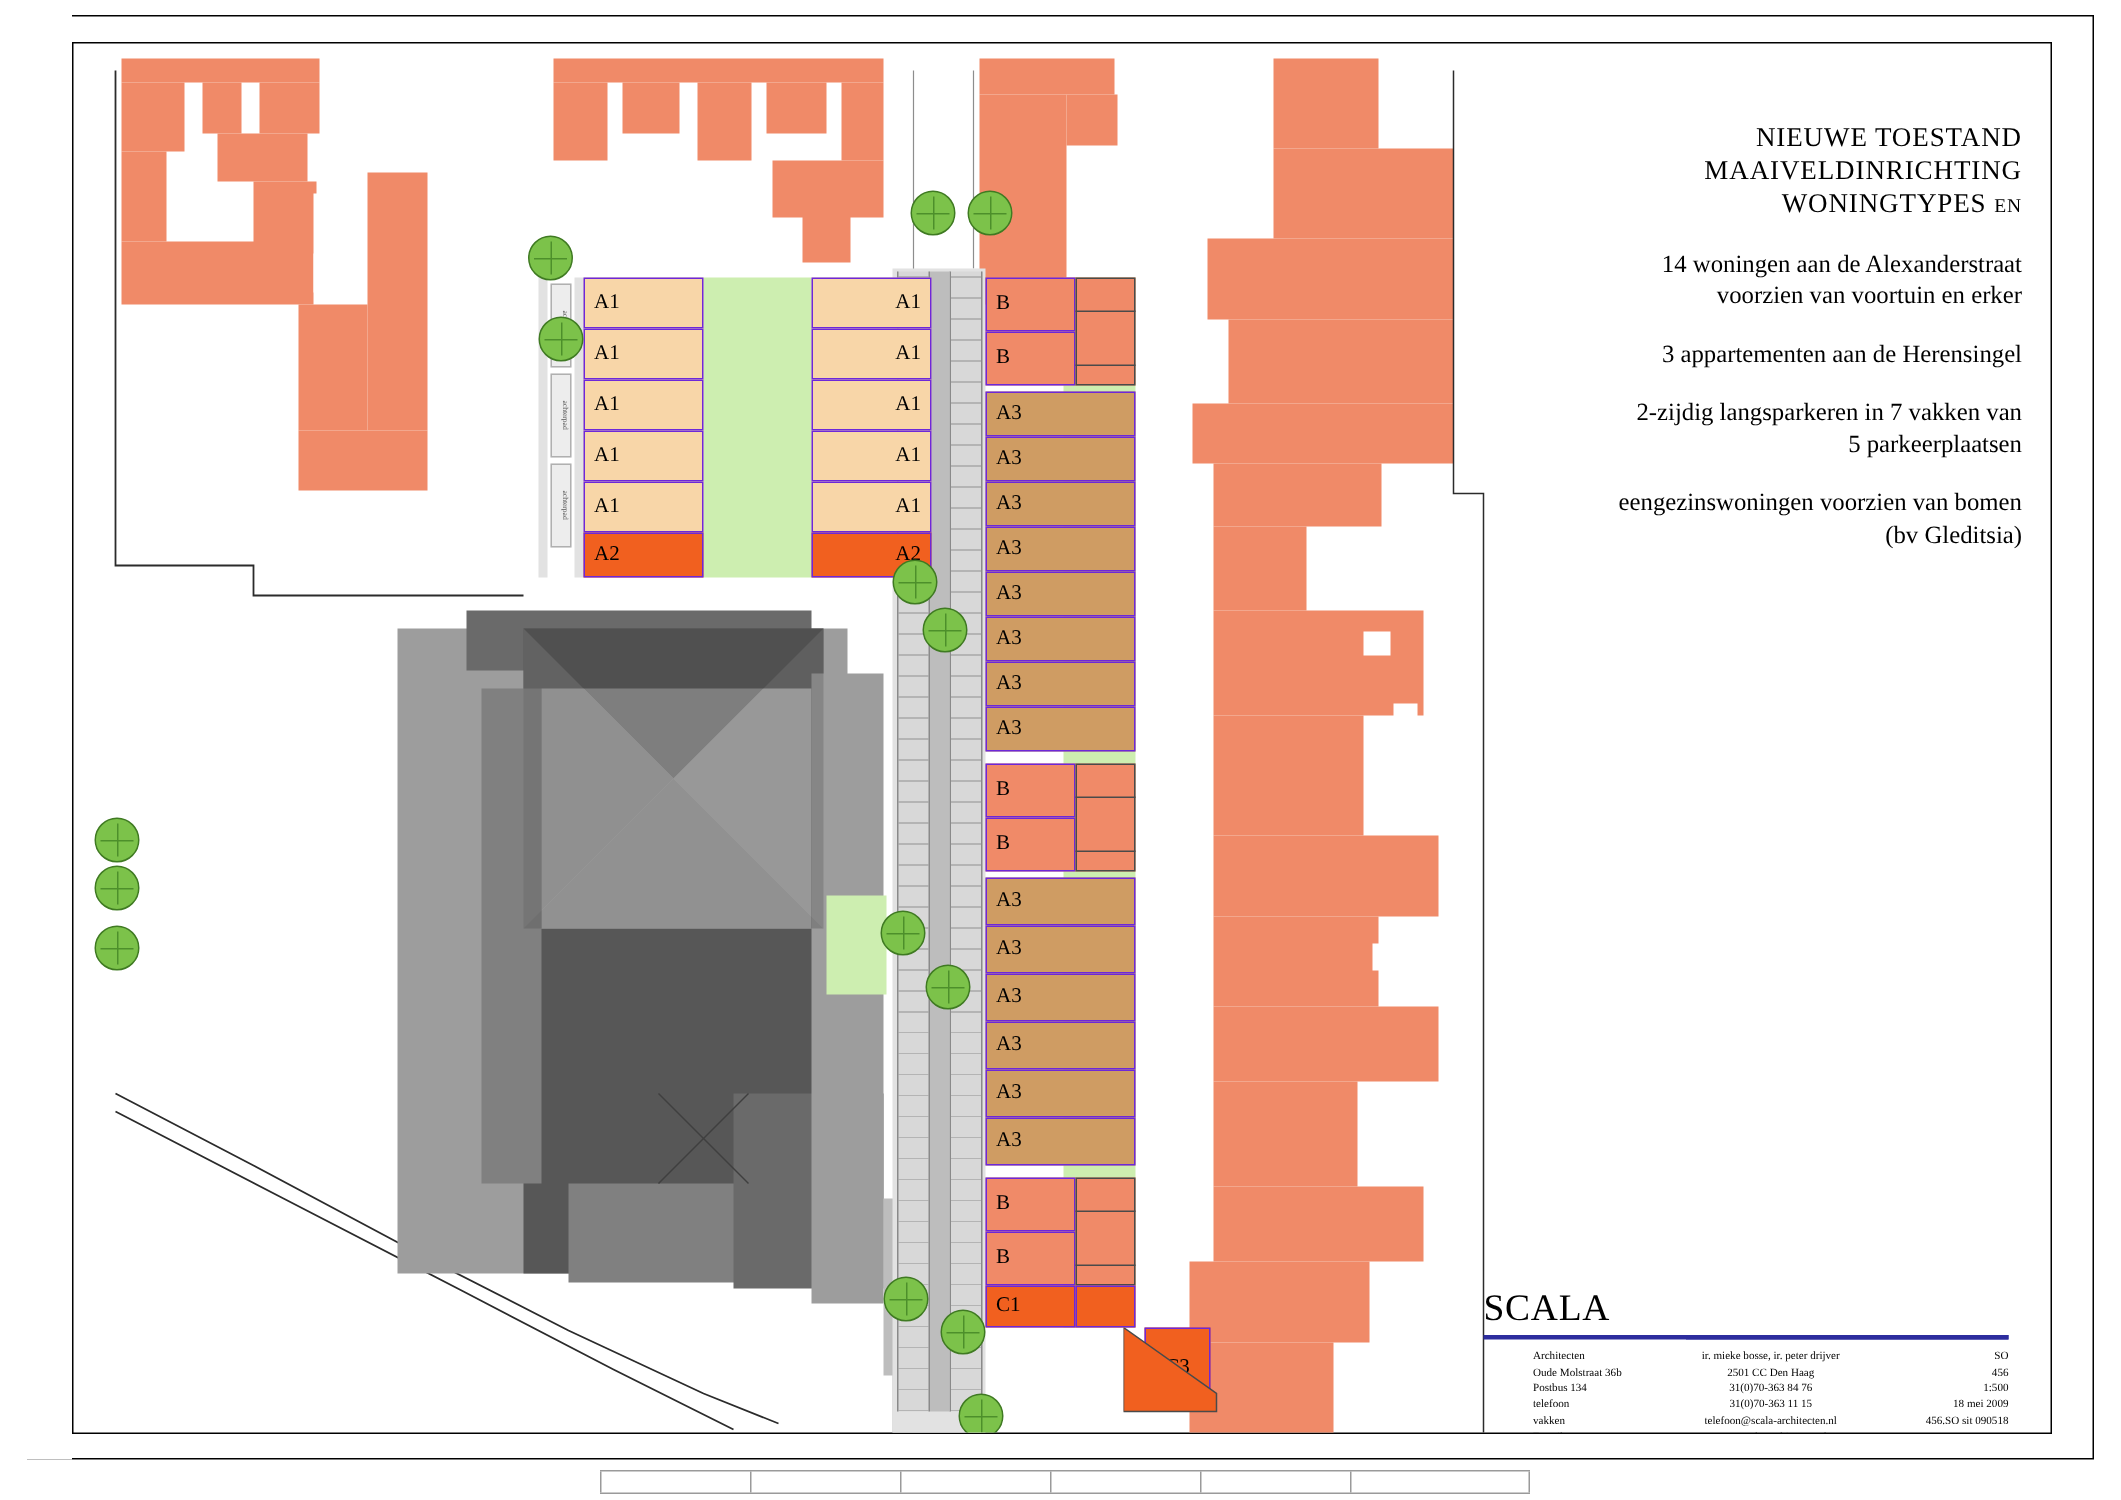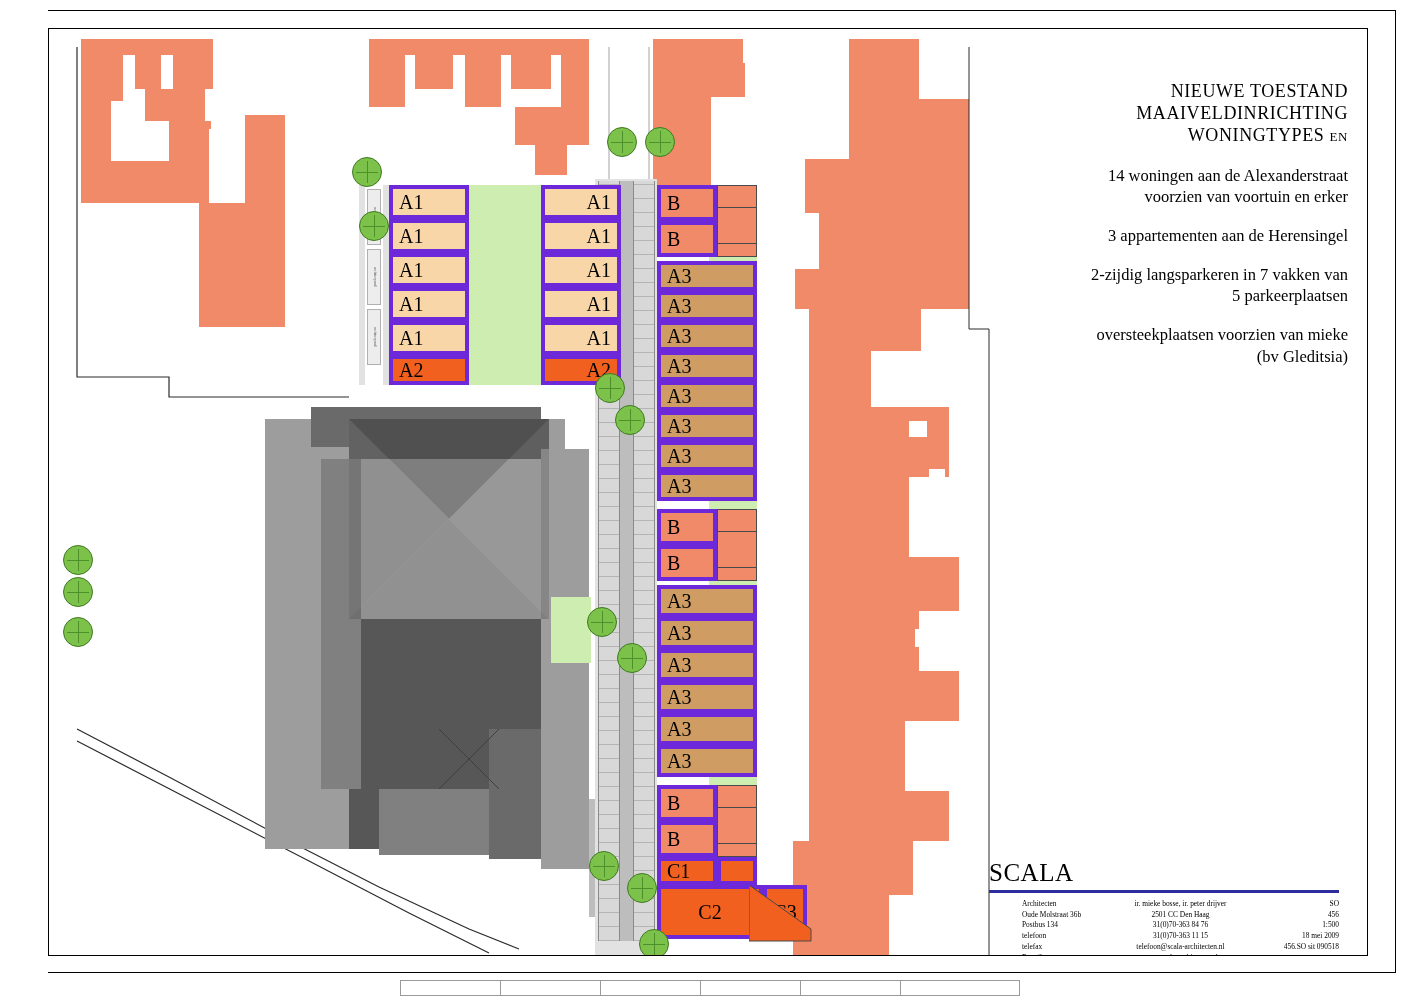--- a/index.html
+++ b/index.html
@@ -65,22 +65,22 @@
   .grey2  { background: #808080; }
   .grey3  { background: #6a6a6a; }
   .grey4  { background: #575757; }
   .grey5  { background: #bdbdbd; }
   .greyL  { background: #e2e2e2; }
   .white  { background: #ffffff; }
 
   .unit {
     position: absolute;
     box-sizing: border-box;
-    border: 4px solid #6d28d9;
-    font-size: 20px;
+    border: 1px solid #6d28d9;
+    font-size: 14px;
     color: #000;
     line-height: 1;
     font-family: Liberation Serif, serif;
   }
   .unit span { position: absolute; }
   .lab-l { left: 6px; top: 50%; transform: translateY(-50%); }
   .lab-r { right: 6px; top: 50%; transform: translateY(-50%); }
   .lab-c { left: 50%; top: 50%; transform: translate(-50%,-50%); }
   .hline { position: absolute; background: #4a4a4a; height: 1px; }
 
@@ -392,23 +392,20 @@
     <div class="unit salmon" style="left:608px; top:792px; width:60px; height:36px;">
         <span class="lab-l">B</span>
       </div>
     <div class="shape salmon" style="left:668px; top:756px; width:40px; height:72px; border:1px solid #4a4a4a; box-sizing:border-box;"></div>
     <div class="hline" style="left:668px; top:778px; width:40px;"></div>
     <div class="hline" style="left:668px; top:814px; width:40px;"></div>
 
     <div class="unit orange" style="left:608px; top:828px; width:60px; height:28px;">
         <span class="lab-l">C1</span>
       </div>
-    <div class="unit orange" style="left:608px; top:856px; width:106px; height:54px;">
-        <span class="lab-c">C2</span>
-      </div>
     <div class="unit orange" style="left:668px; top:828px; width:40px; height:28px;"></div>
     <div class="unit orange" style="left:714px; top:856px; width:44px; height:54px;">
         <span class="lab-c">C3</span>
       </div>
     <svg style="position:absolute; left:700px; top:856px; width:64px; height:58px;">
       <polygon points="0,0 62,44 62,56 0,56" fill="#f1601f" stroke="#4a4a4a" stroke-width="1"></polygon>
     </svg>
 
     <div class="tree" style="left:303px; top:128px;"></div>
     <div class="tree" style="left:310px; top:182px;"></div>
@@ -427,21 +424,21 @@
 
     <div class="text-block" style="left:899px; top:52px;text-align:right;">
       <div class="title-line">NIEUWE TOESTAND</div>
       <div class="title-line">MAAIVELDINRICHTING</div>
       <div class="title-line">WONINGTYPES en</div>
       <div class="para" style="white-space:pre-line;">14 woningen aan de Alexanderstraat
 voorzien van voortuin en erker</div>
       <div class="para" style="white-space:pre-line;">3 appartementen aan de Herensingel</div>
       <div class="para" style="white-space:pre-line;">2-zijdig langsparkeren in 7 vakken van
 5 parkeerplaatsen</div>
-      <div class="para" style="white-space:pre-line;">oversteekplaatsen voorzien van mieke
+      <div class="para" style="white-space:pre-line;">eengezinswoningen voorzien van bomen
 (bv Gleditsia)</div>
     </div>
 
     <div class="titleblock" style="left:940px; top:830px;">
       <div class="tb-name">SCALA</div>
       <div class="tb-bar"></div>
       <div class="tb-scalebar"></div>
       <div class="tb-table">
         <div class="tb-row">
           <div class="tb-c1">Architecten</div>
@@ -457,21 +454,21 @@
           <div class="tb-c1">Postbus 134</div>
           <div class="tb-c2">31(0)70-363 84 76</div>
           <div class="tb-c3">1:500</div>
         </div>
         <div class="tb-row">
           <div class="tb-c1">telefoon</div>
           <div class="tb-c2">31(0)70-363 11 15</div>
           <div class="tb-c3">18 mei 2009</div>
         </div>
         <div class="tb-row">
-          <div class="tb-c1">telefax</div>
+          <div class="tb-c1">vakken</div>
           <div class="tb-c2">telefoon@scala-architecten.nl</div>
           <div class="tb-c3">456.SO sit 090518</div>
         </div>
         <div class="tb-row">
           <div class="tb-c1">E-mail</div>
           <div class="tb-c2">www.scala-architecten.nl</div>
           <div class="tb-c3"></div>
         </div>
 
       </div>

